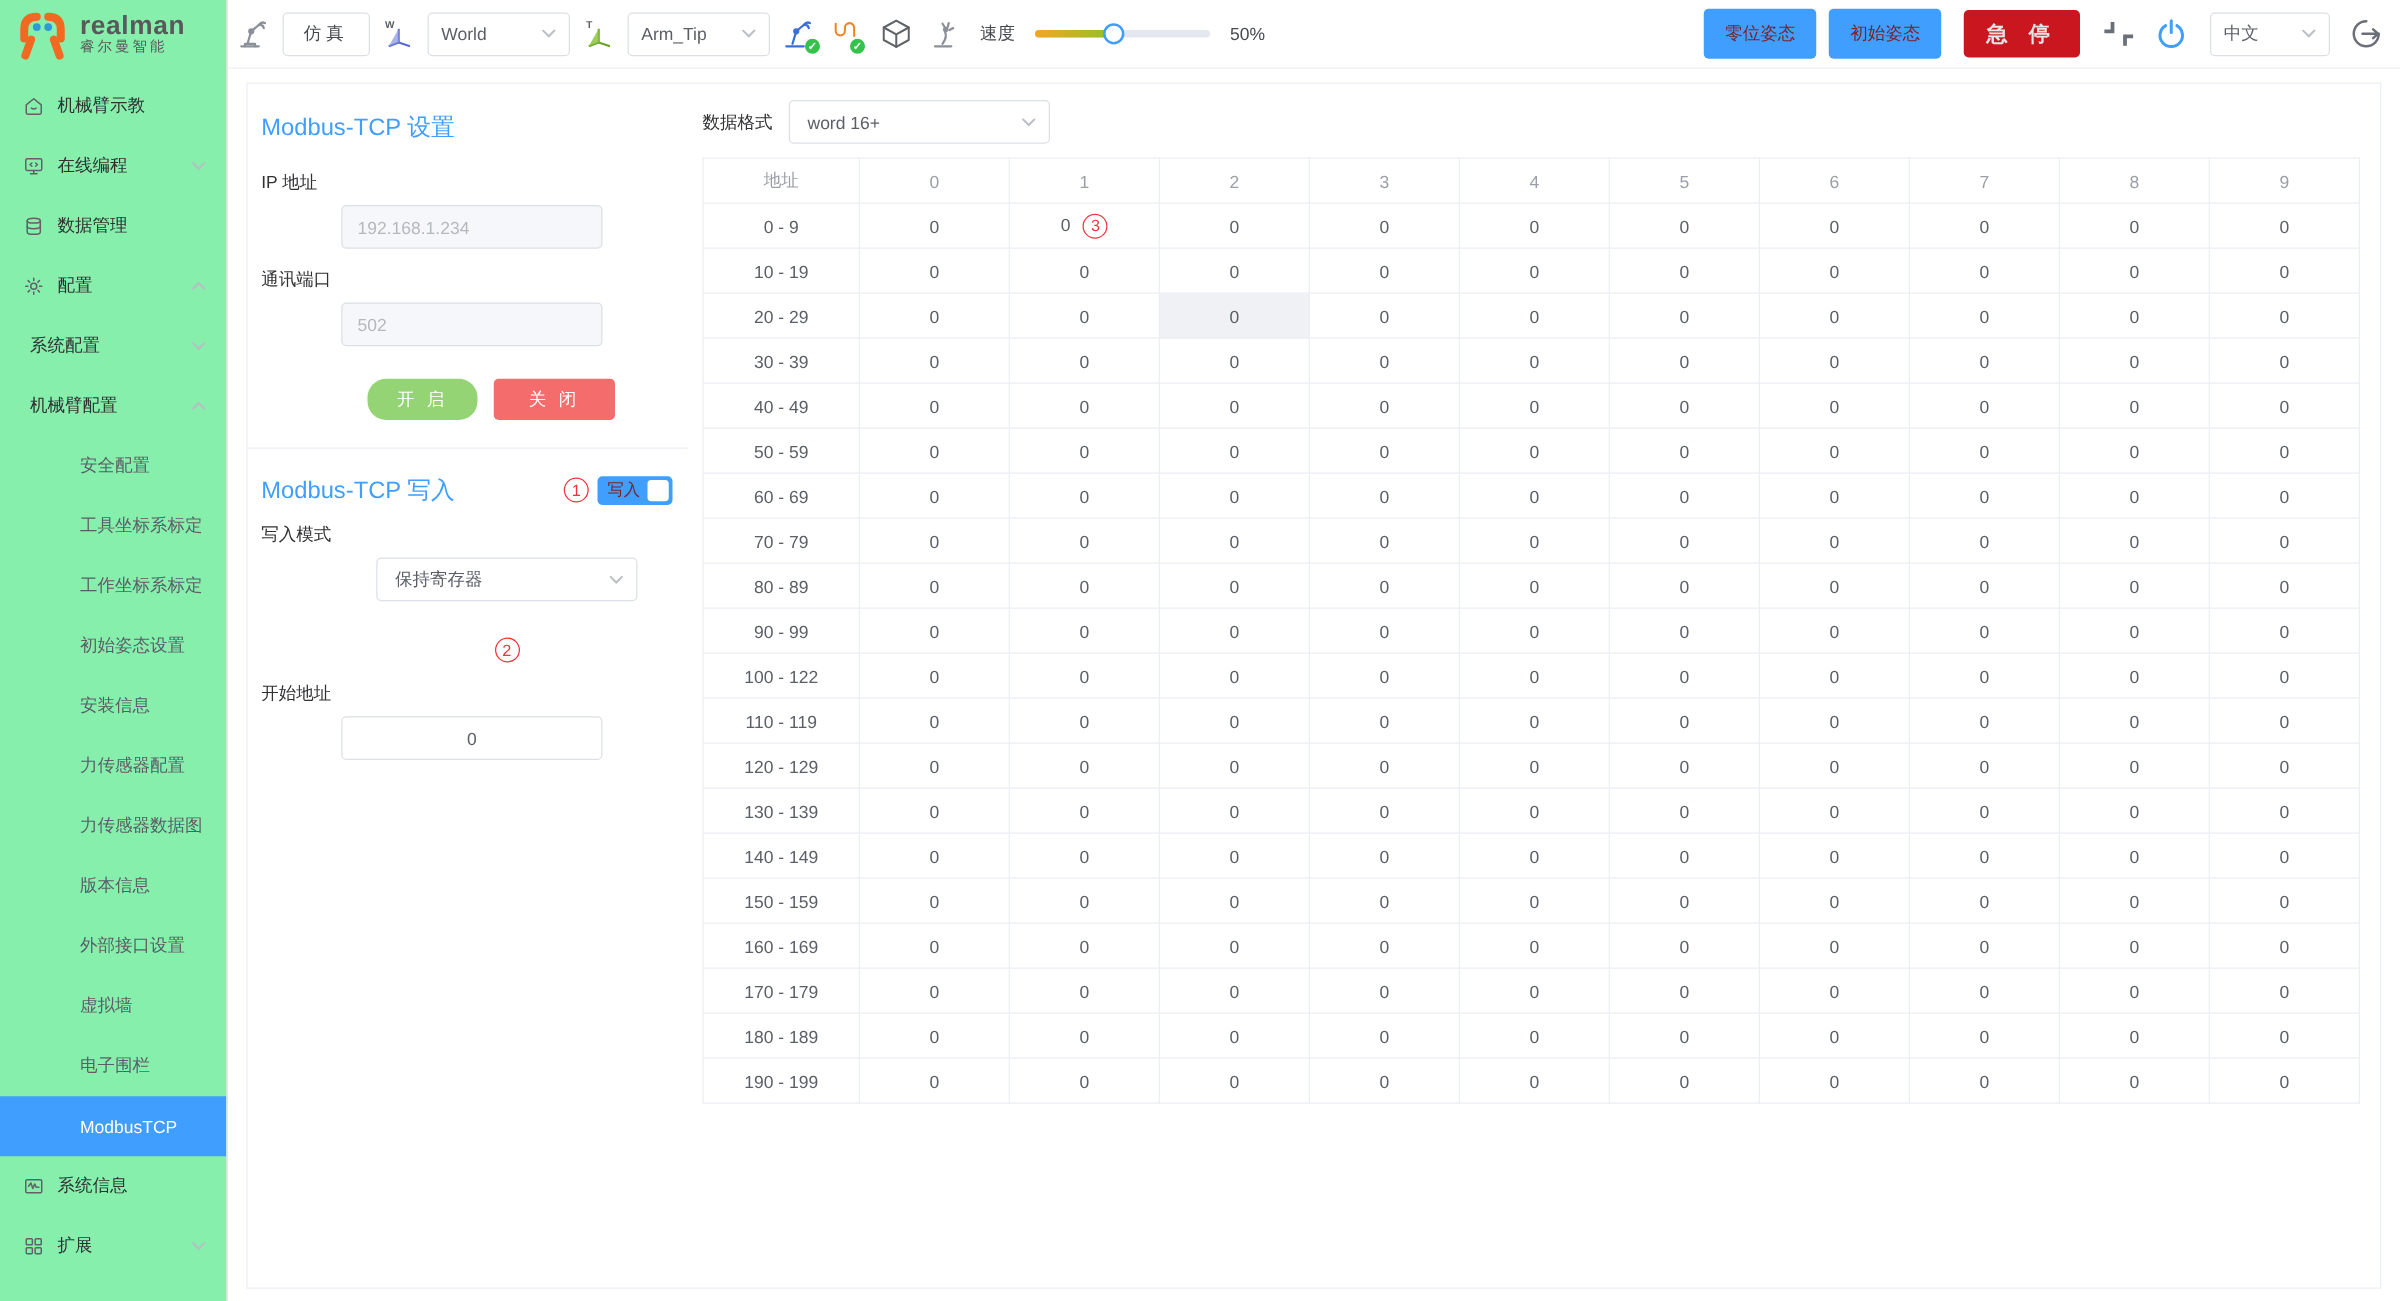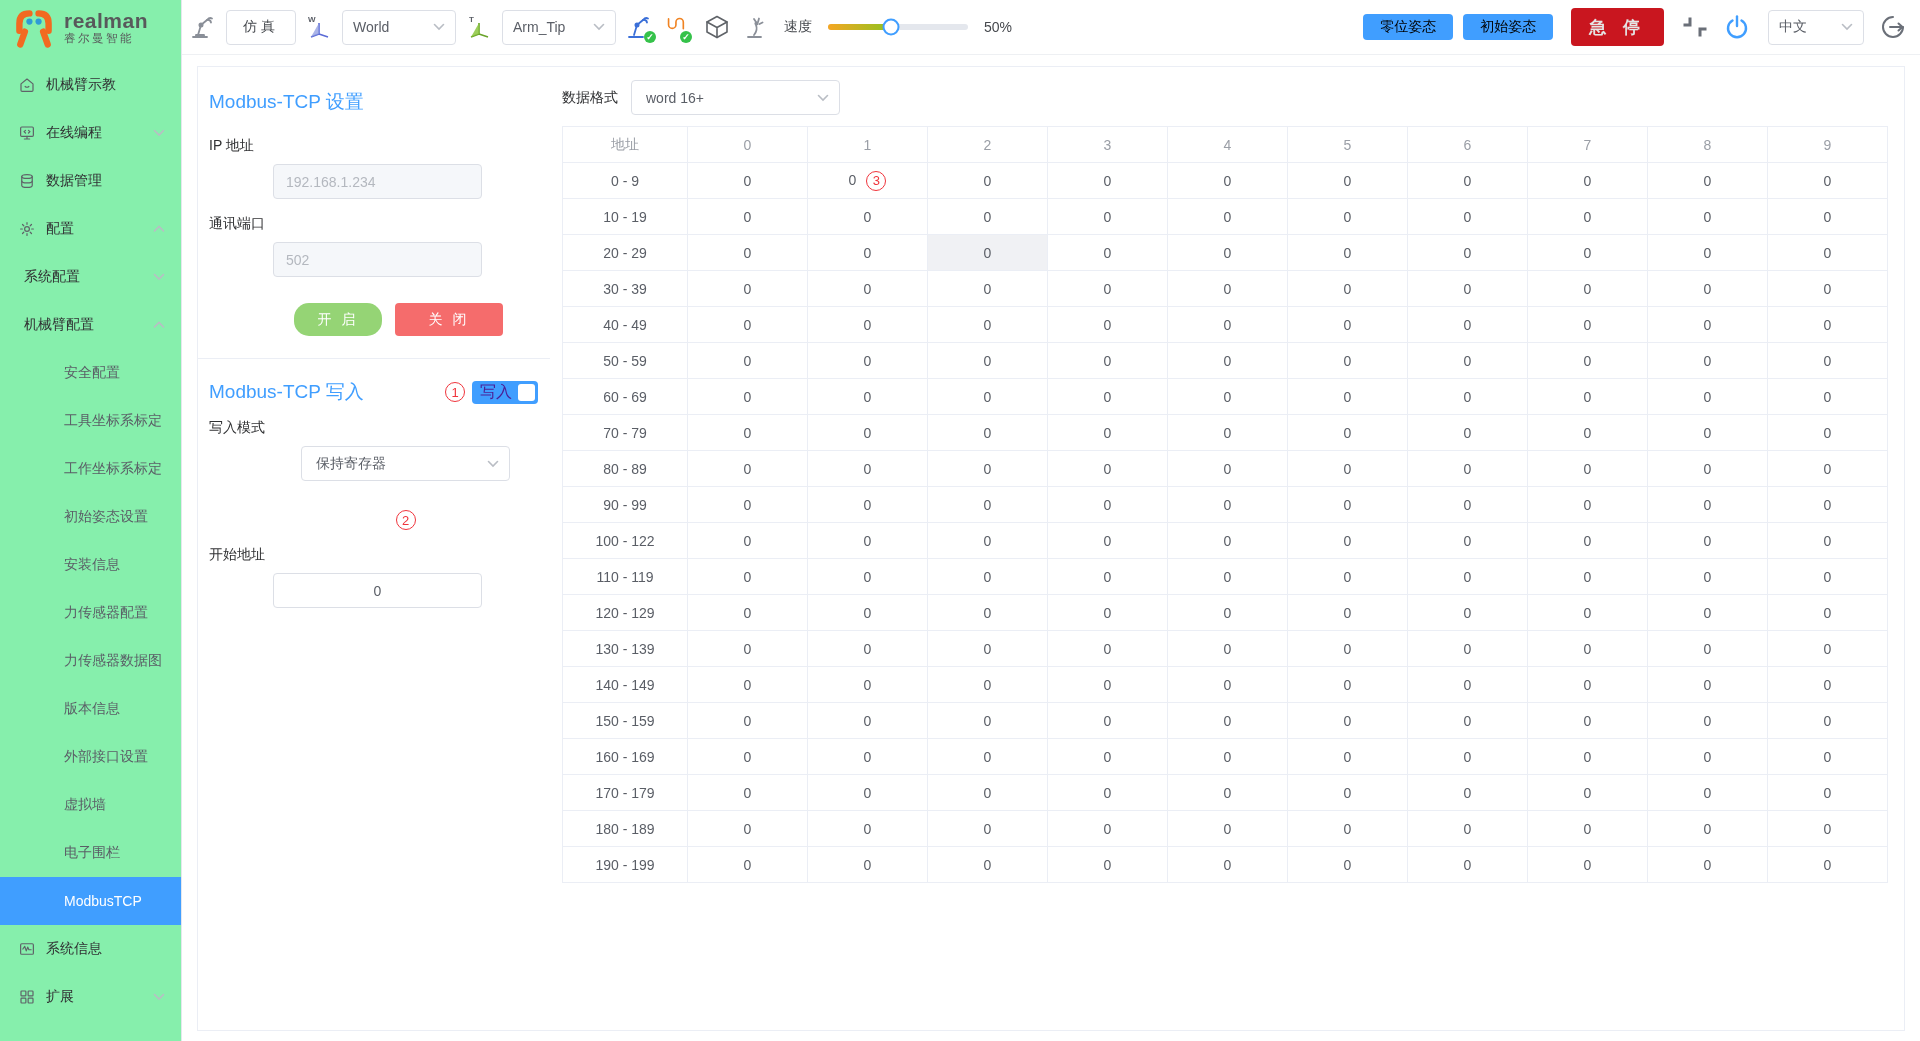--- a/index.html
+++ b/index.html
@@ -30,43 +30,43 @@
   .tb-select { border:1px solid #dcdfe6; background:#fff; border-radius:4px; height:35px; display:flex; align-items:center; justify-content:space-between; padding:0 10px; color:#5a5e66; cursor:pointer; }
   .sel-world { width:114px; } .sel-tip { width:114px; } .sel-lang { width:96px; }
   .icon24 { width:26px; height:26px; position:relative; flex:0 0 auto; }
   .badge { position:absolute; right:-4px; bottom:-3px; width:12px; height:12px; background:#35c24a; border-radius:50%; color:#fff; font-size:9px; line-height:12px; text-align:center; font-weight:bold; }
   .speed-label { color:#45484d; margin-left:4px; }
   .slider { width:140px; height:6px; background:#e4e7ed; border-radius:3px; position:relative; margin:0 6px; cursor:pointer; }
   .slider .fill { position:absolute; left:0; top:0; height:6px; width:45%; border-radius:3px; background:linear-gradient(90deg,#f5a623,#8fc31f); }
   .slider .knob { position:absolute; left:45%; top:50%; transform:translate(-50%,-50%); width:17px; height:17px; border-radius:50%; background:#fff; border:2.5px solid #409eff; }
   .speed-value { color:#45484d; margin-right:6px; }
   .spacer { flex:1; }
-  .btn-blue { background:#409eff; color:#000000; border:none; border-radius:4px; height:26px; padding:0 17px; font-size:14px; cursor:pointer; }
+  .btn-blue { background:#409eff; color:#7f1d1d; border:none; border-radius:4px; height:40px; padding:0 17px; font-size:14px; cursor:pointer; }
   .btn-estop { background:#c9161f; color:#e5e5e5; border:none; border-radius:4px; height:38px; padding:0 18px; font-size:17px; font-weight:bold; letter-spacing:6px; cursor:pointer; margin-left:8px; }
 
   
   .content { flex:1; padding:11px 15px 10px 15px; overflow:hidden; }
   .card { border:1px solid #ebeef5; height:100%; display:flex; overflow:hidden; }
   .form-col { width:352px; flex:0 0 352px; padding:22px 12px 0 11px; }
   .sec-title { color:#409eff; font-size:19px; margin-bottom:22px; }
   .field-label { color:#303133; margin-bottom:9px; }
   .indent { margin-left:64px; }
   .inp { width:209px; height:35px; border:1px solid #dcdfe6; border-radius:4px; padding:11px 12px; font-size:14px; font-family:inherit; outline:none; }
   .inp.dis { background:#f5f7fa; color:#b4b8bf; }
   .inp.center { text-align:center; color:#5a5e66; }
   .field { margin-bottom:16px; }
   .btn-row { margin:26px 0 22px 85px; display:flex; gap:13px; }
   .btn-open { background:#95d475; color:#fff; border:none; border-radius:15px; width:88px; height:33px; font-size:14px; letter-spacing:3px; cursor:pointer; }
-  .btn-close { background:#f56c6c; color:#fff; border:none; border-radius:4px; width:108px; height:33px; font-size:14px; letter-spacing:3px; cursor:pointer; }
+  .btn-close { background:#f56c6c; color:#fff; border:none; border-radius:4px; width:97px; height:33px; font-size:14px; letter-spacing:3px; cursor:pointer; }
   .hsep { border:none; border-top:1px solid #ebeef5; margin:0 -12px 20px -11px; }
   .write-head { display:flex; align-items:center; margin-bottom:14px; }
   .write-head .sec-title { margin-bottom:0; }
   .circ { display:inline-flex; align-items:center; justify-content:center; width:20px; height:20px; border:1.6px solid #f0343c; border-radius:50%; color:#f0343c; font-size:13px; flex:0 0 auto; }
   .toggle { display:inline-flex; align-items:center; background:#409eff; border-radius:4px; height:23px; padding:0 3px 0 8px; gap:6px; margin-left:7px; cursor:pointer; }
-  .toggle .t-label { color:#4c1d95; font-size:16px; }
+  .toggle .t-label { color:#7f1d1d; font-size:13px; }
   .toggle .knob { width:17px; height:17px; background:#fff; border-radius:3px; }
   .mode-row { display:flex; align-items:center; gap:29px;flex-direction:column; }
   .dd { border:1px solid #dcdfe6; border-radius:4px; height:35px; width:209px; display:flex; align-items:center; justify-content:space-between; padding:0 10px 0 14px; color:#5a5e66; cursor:pointer; background:#fff; }
 
   
   .table-col { flex:1; padding:13px 0 0 12px; overflow:hidden; }
   .format-row { display:flex; align-items:center; gap:13px; margin-bottom:11px; }
   .format-label { color:#303133; }
   table.grid { border-collapse:collapse; table-layout:fixed; }
   .grid th, .grid td { border:1px solid #ebeef5; height:36px; text-align:center; font-weight:normal; font-size:14px; padding:0; }

